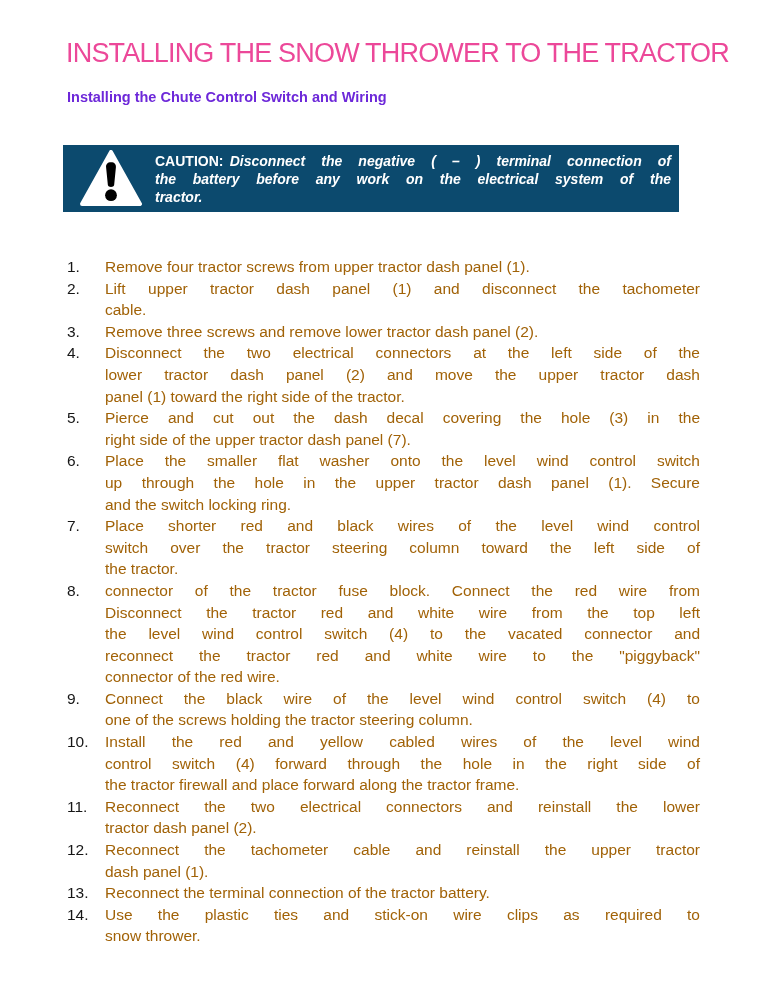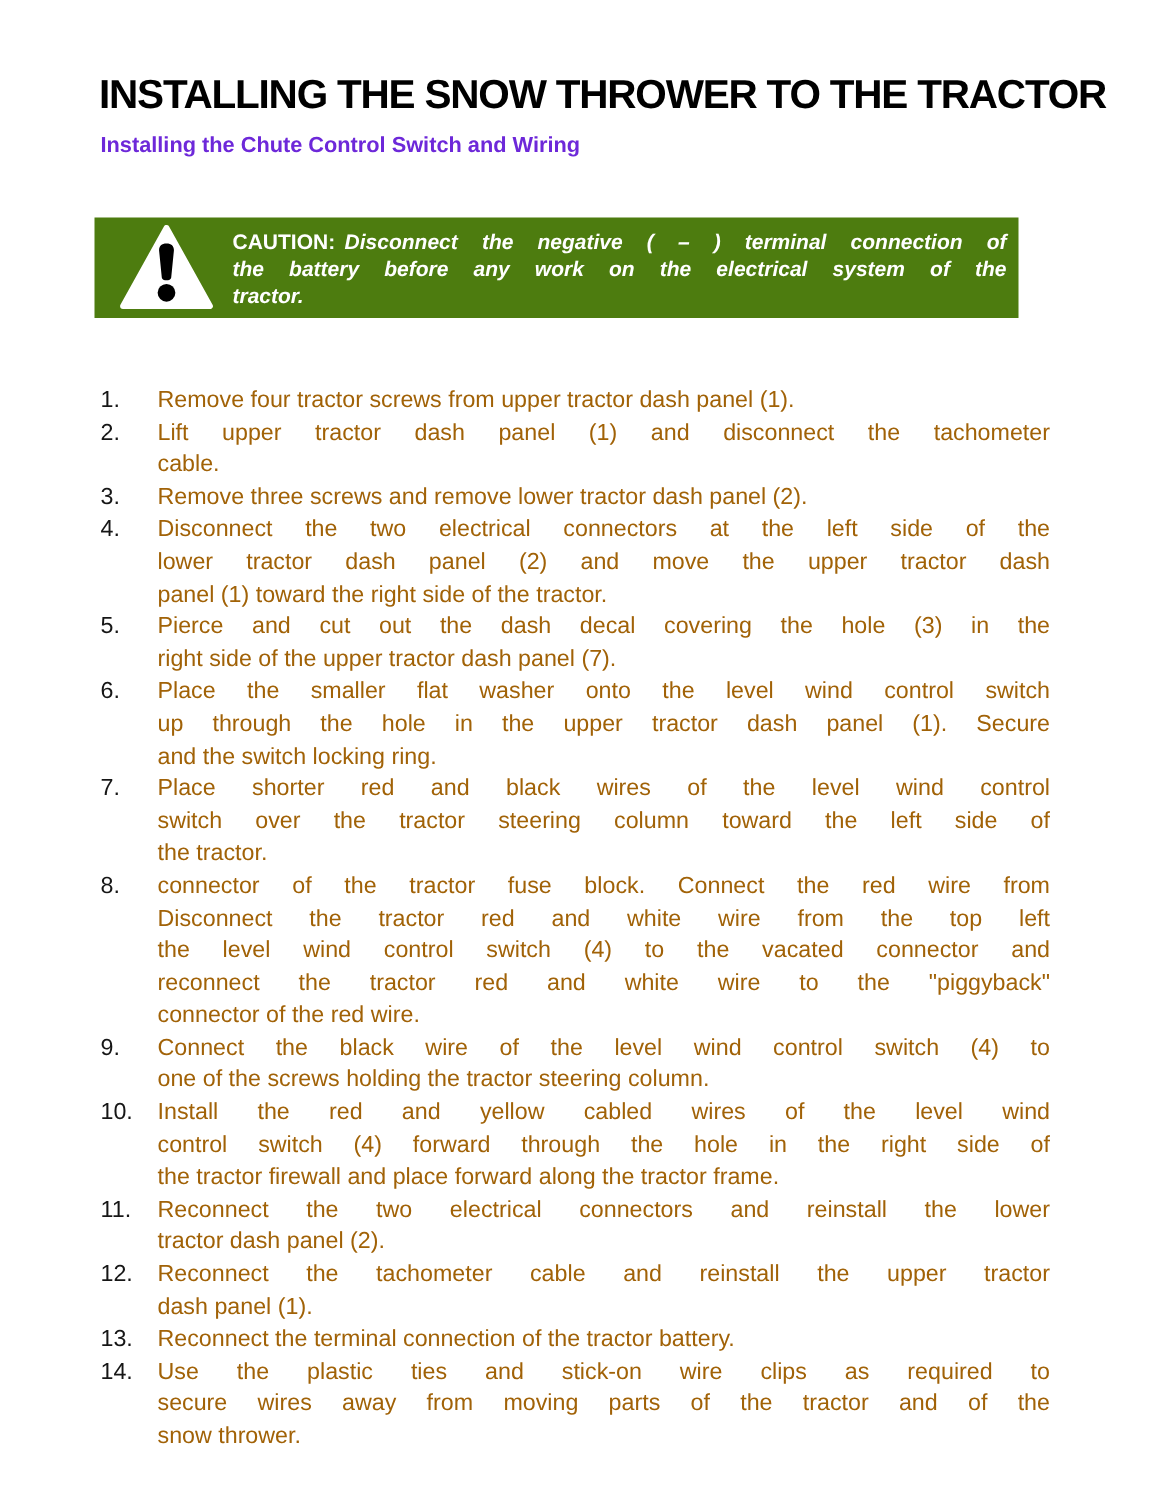--- a/index.html
+++ b/index.html
@@ -11,48 +11,48 @@
     width: 772px;
     height: 1000px;
     background: #ffffff;
     overflow: hidden;
     color: #141414;
   }
 
   .title {
     position: absolute;
     left: 66px;
-    top: 48px;
+    top: 38px;
     width: 680px;
     font-size: 27px;
     line-height: 30px;
-    font-weight: bold;
+    font-weight: normal;
     letter-spacing: -0.8px;
-    color: #000000;
+    color: #ec4899;
     white-space: nowrap;
   }
 
   .subtitle {
     position: absolute;
     left: 67px;
     top: 88px;
     width: 600px;
     font-size: 14.5px;
     line-height: 18px;
     font-weight: bold;
     color: #6d28d9;
   }
 
   .caution {
     position: absolute;
     left: 63px;
     top: 145px;
     width: 616px;
     height: 67px;
-    background: #4d7c0f;
+    background: #0c4a6e;
   }
   .caution-icon {
     position: absolute;
     left: 16px;
     top: 5px;
     width: 64px;
     height: 57px;
   }
   .caution-body {
     position: absolute;
@@ -213,19 +213,18 @@
       <li class="step">
         <span class="num">13.</span>
         <div class="step-body">
           <div class="line">Reconnect the terminal connection of the tractor battery.</div>
         </div>
       </li>
       <li class="step">
         <span class="num">14.</span>
         <div class="step-body">
           <div class="line just">Use the plastic ties and stick-on wire clips as required to</div>
-          <div class="line just">secure wires away from moving parts of the tractor and of the</div>
           <div class="line">snow thrower.</div>
         </div>
       </li>
     </ol>
 
 </div>
 
 </body></html>

